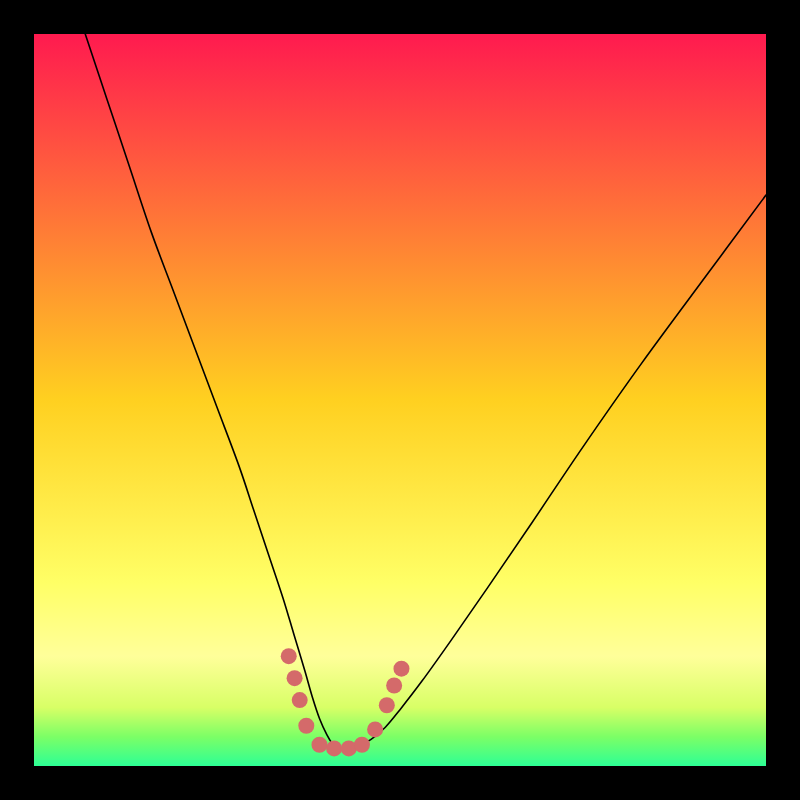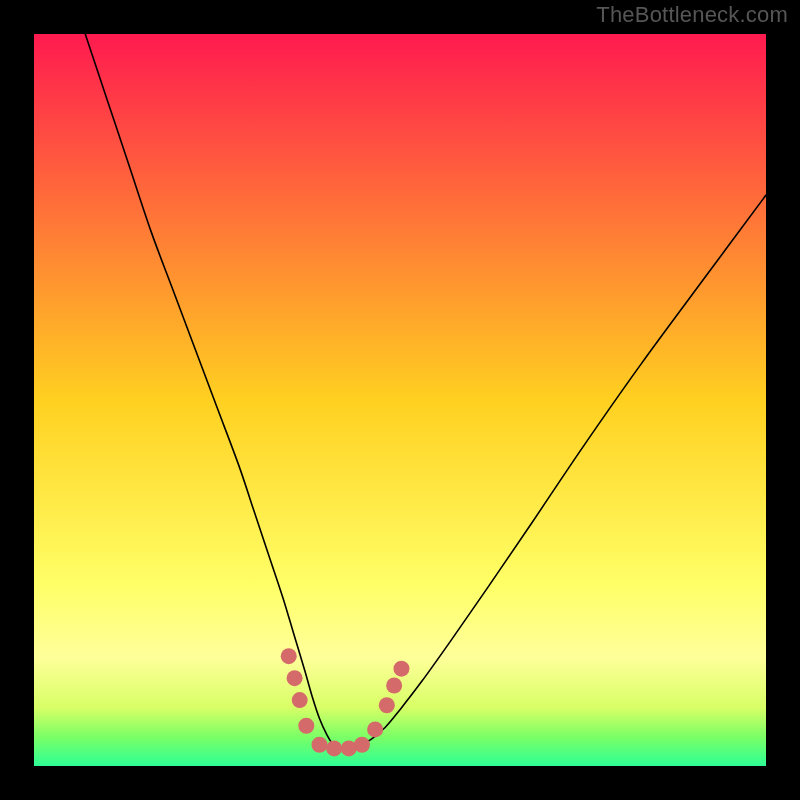--- a/index.html
+++ b/index.html
@@ -26,21 +26,20 @@
     top: 34px;
     width: 732px;
     height: 732px;
   }
   .plot svg { display: block; }
 </style>
 </head>
 <body>
 
 <div class="frame">
-  <div class="watermark">TheBottleneck.com</div>
   <div class="plot">
     <svg id="chart-svg" width="732" height="732" viewBox="0 0 732 732">
         <defs>
           <linearGradient id="bg" x1="0" y1="0" x2="0" y2="1">
             <stop offset="0%" stop-color="#ff1a4f"></stop>
             <stop offset="50%" stop-color="#ffd020"></stop>
             <stop offset="75%" stop-color="#ffff66"></stop>
             <stop offset="85%" stop-color="#ffff9a"></stop>
             <stop offset="92%" stop-color="#d8ff66"></stop>
             <stop offset="96%" stop-color="#7cff66"></stop>

